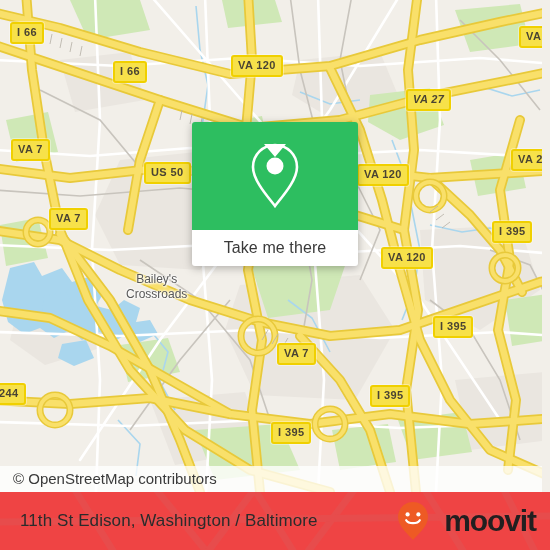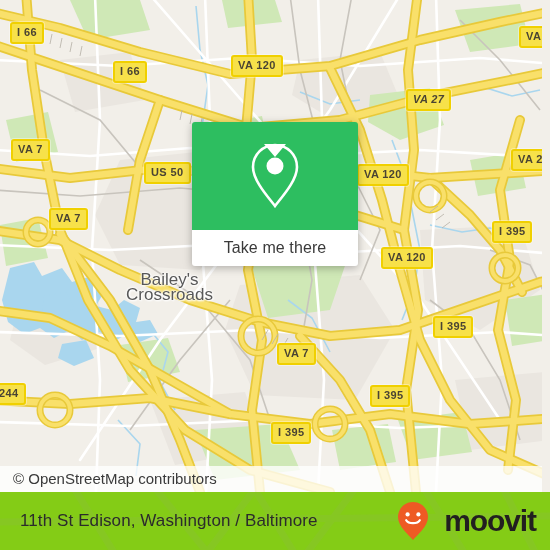--- a/index.html
+++ b/index.html
@@ -13,21 +13,21 @@
        background:#84cc16;}
   #map svg{position:absolute;left:0;top:0;}
 
   
   .shield{position:absolute;background:#f7e14a;border:2px solid #f0d000;
           border-radius:3px;color:#4a4433;font-weight:bold;font-size:11px;
           line-height:13px;padding:2px 5px 3px 5px;white-space:nowrap;
           letter-spacing:.4px;box-shadow:0 0 0 1px rgba(255,255,255,.35);}
 
   
-  .place{position:absolute;color:#585858;font-size:17px;line-height:15px;
+  .place{position:absolute;color:#585858;font-size:12px;line-height:15px;
          font-weight:400;text-align:center;white-space:pre;
          text-shadow:0 0 3px #fff,0 0 3px #fff,0 0 2px #fff,1px 1px 2px #fff;}
 
   
   #attrib{position:absolute;left:0;bottom:0;width:550px;height:26px;
           background:rgba(255,255,255,.78);}
   #attrib span{position:absolute;left:13px;top:4px;font-size:15px;color:#3a3a3a;}
 
   
   #card{position:absolute;left:192px;top:122px;width:166px;
@@ -36,21 +36,21 @@
             display:flex;align-items:center;justify-content:center;}
   #card-bottom{height:36px;background:#fff;border-radius:0 0 3px 3px;
                display:flex;align-items:center;justify-content:center;}
   #card-label{font-size:16px;color:#3a3a3a;letter-spacing:.1px;}
   #card-tail{position:absolute;left:50%;margin-left:-11px;top:144px;
              width:0;height:0;border-left:11px solid transparent;
              border-right:11px solid transparent;border-top:13px solid #fff;}
 
   
   #footer{position:absolute;left:0;top:492px;width:550px;height:58px;
-          background:#84cc16;overflow:hidden;}
+          background:#ef4444;overflow:hidden;}
   #footer-watermark{position:absolute;left:0;top:0;width:550px;height:58px;
                     opacity:.09;}
   #footer-title{position:absolute;left:20px;top:0;height:58px;display:flex;
                 align-items:center;font-size:17px;color:#2b2b2b;letter-spacing:.1px;}
   #logo{position:absolute;right:14px;top:0;height:58px;display:flex;
         align-items:center;gap:14px;}
   #logo-text{font-size:30px;font-weight:bold;color:#221f20;letter-spacing:-1.1px;}
 </style>
 </head>
 <body>

